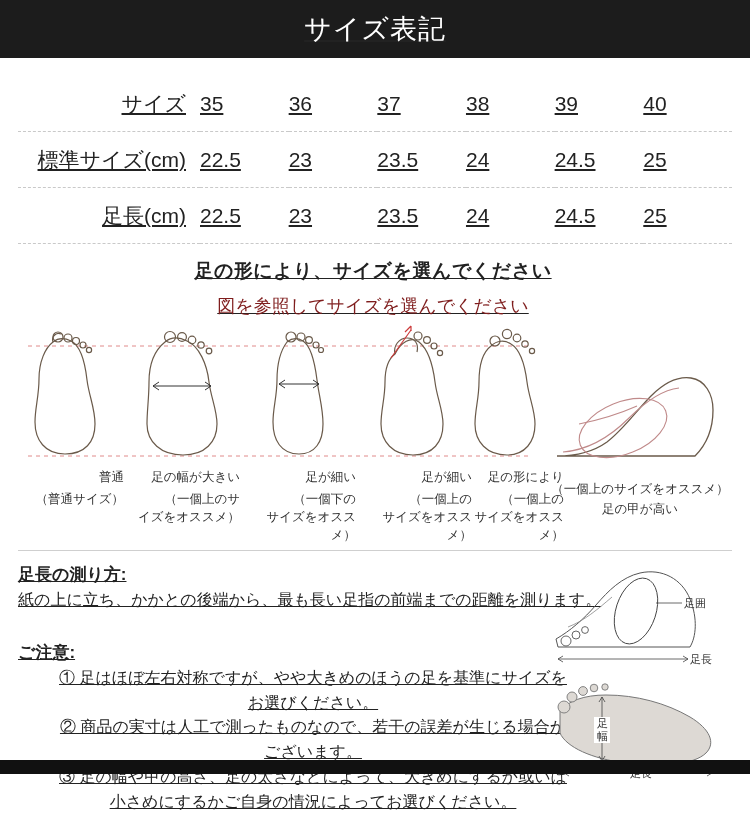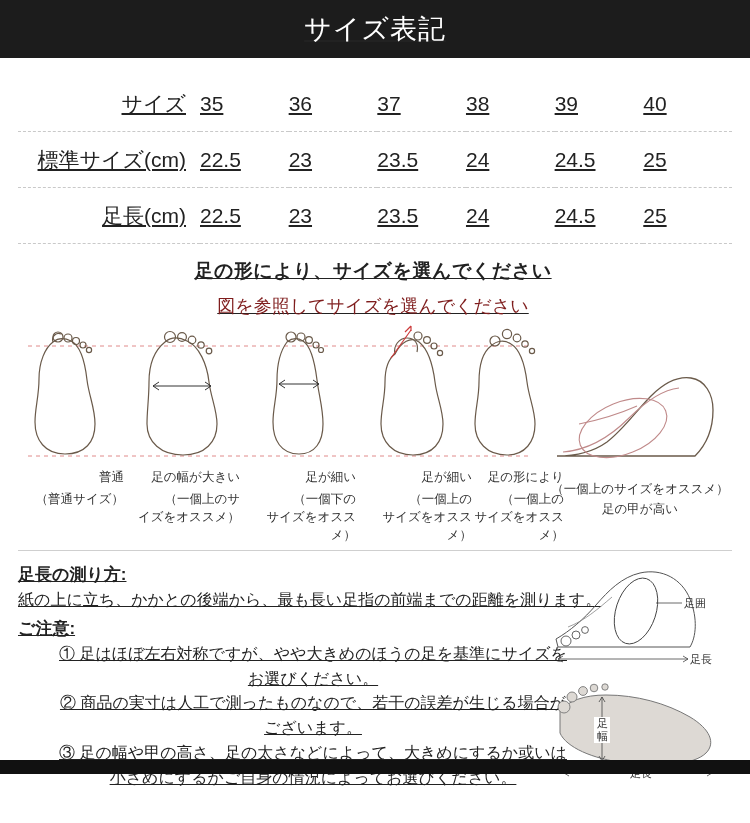--- a/index.html
+++ b/index.html
@@ -129,21 +129,21 @@
     font-size: 17px;
     font-weight: bold;
     margin-bottom: 2px;
   }
   .b-text {
     font-size: 16px;
     line-height: 1.55;
     max-width: 600px;
   }
   .notes {
-    margin-top: 4px;
+    margin-top: 28px;
   }
   .note-line {
     font-size: 16px;
     line-height: 1.55;
     max-width: 590px;
     text-align: center;
   }
 
   .measure-figs {
     position: absolute;

